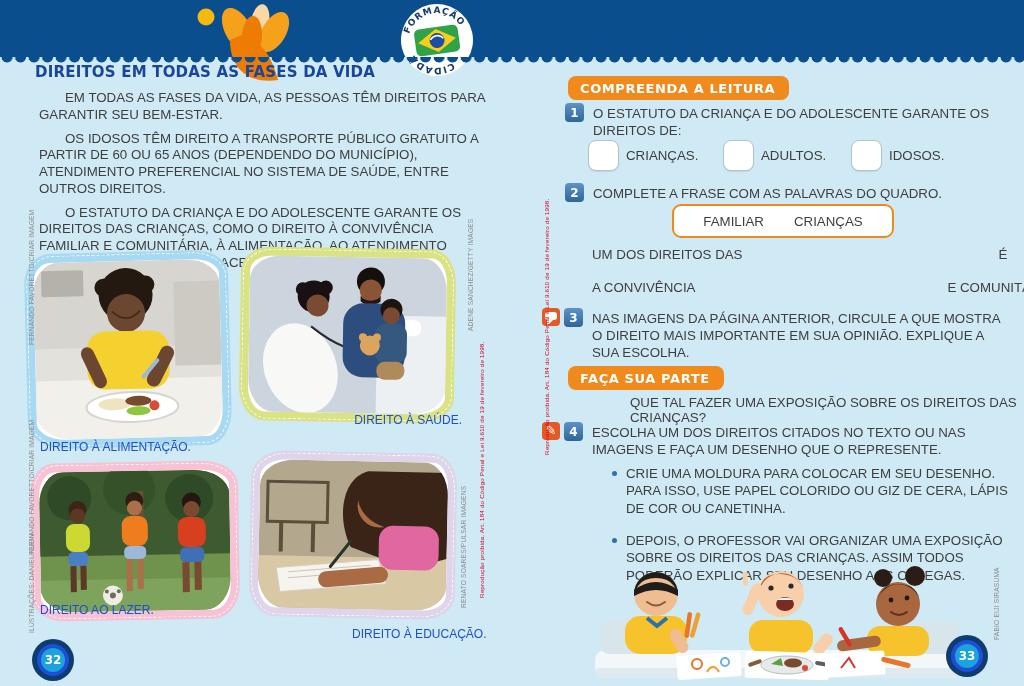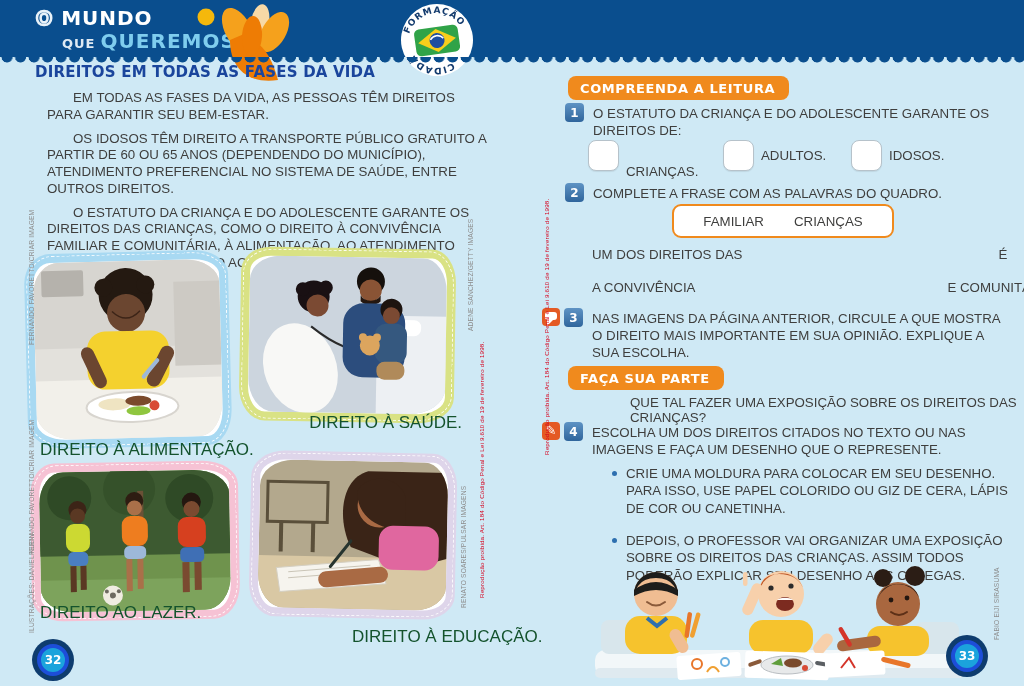--- a/index.html
+++ b/index.html
@@ -23,34 +23,34 @@
   .vtext{position:absolute;font-size:6.6px;color:#8d8d8d;white-space:nowrap;
          transform:rotate(-90deg);transform-origin:0 0;letter-spacing:.2px;}
   .vred{color:#d6001c;font-size:6.2px;}
   .pagenum{position:absolute;width:24px;height:24px;border-radius:50%;background:#1ba3dc;
       border:4px solid #1d4ed8;box-shadow:0 0 0 5px #0e3c6e;display:flex;align-items:center;justify-content:center;
       color:#fff;font-family:"DejaVu Sans",sans-serif;font-weight:bold;font-size:12px;}
   
   .page-title{left:35px;top:63px;font-family:"DejaVu Sans",sans-serif;font-weight:bold;
       font-size:15px;color:#1a459c;letter-spacing:.2px;}
   .body-text{left:35px;top:90px;width:452px;font-size:13.3px;line-height:1.26;}
-  .body-text p{margin:0 0 7px 12px;text-indent:26px;}
+  .body-text p{margin:0 0 7px 4px;text-indent:26px;}
   .pframe{position:absolute;background:#fff;}
   .pframe::after{content:'';position:absolute;inset:-7px;border:1.6px dashed rgba(255,255,255,.9);
       border-radius:inherit;pointer-events:none;}
   .pf1{left:26px;top:252px;width:186px;height:177px;border:9px solid #a8d9f2;
       border-radius:26px 34px 24px 38px / 30px 24px 36px 26px;transform:rotate(-1.5deg);}
   .pf2{left:240px;top:248px;width:197px;height:156px;border:9px solid #d9e284;
       border-radius:30px 24px 36px 26px / 24px 34px 26px 34px;transform:rotate(1deg);}
   .pf3{left:31px;top:462px;width:190px;height:140px;border:9px solid #f6c2d4;
       border-radius:24px 36px 26px 32px / 32px 24px 34px 24px;transform:rotate(-1deg);}
   .pf4{left:250px;top:452px;width:188px;height:148px;border:9px solid #ded5ea;
       border-radius:34px 24px 32px 26px / 26px 34px 24px 34px;transform:rotate(1.2deg);}
   .pframe svg{position:absolute;inset:0;width:100%;height:100%;border-radius:inherit;}
-  .caption{position:absolute;font-size:17px;color:#14532d;}
+  .caption{position:absolute;font-size:12px;color:#1d4ed8;}
   
   .banner{position:absolute;background:#f08a1d;color:#fff;font-family:"DejaVu Sans",sans-serif;
       font-weight:bold;font-size:13px;letter-spacing:.6px;padding:5px 14px 4px 12px;border-radius:8px;}
   .banner .leaf{position:absolute;right:-4px;top:-6px;width:11px;height:11px;background:#f2c53d;
       border-radius:0 100% 0 100%;transform:rotate(15deg);z-index:-1;}
   .qrow{position:absolute;display:flex;align-items:flex-start;}
   .qicon{flex:0 0 auto;width:18px;height:18px;background:#e45a24;border-radius:4px;margin-right:4px;position:relative;}
   .qicon.bubble::before{content:'';position:absolute;left:3px;top:4px;width:12px;height:8px;background:#fff;border-radius:3px;}
   .qicon.bubble::after{content:'';position:absolute;left:5px;top:12px;border:3px solid rgba(0,0,0,0);
       border-top-color:#fff;border-left-color:#fff;}
@@ -71,24 +71,20 @@
   .bullet-row{position:absolute;display:flex;}
   .bullet-dot{flex:0 0 auto;width:5px;height:5px;border-radius:50%;background:#2d6faf;margin:6px 9px 0 0;}
   .bullet-text{font-size:13.3px;line-height:1.3;width:396px;}
 </style>
 </head>
 <body>
 
 <div class="stage">
 
   <div class="topbar">
-    <div class="logo">
-      <div class="logo-l1"><span class="logo-o">O</span> <span>MUNDO</span></div>
-      <div class="logo-l2"><span class="logo-que">QUE</span> <span class="logo-queremos">QUEREMOS</span></div>
-    </div>
     <svg class="flower" width="105" height="82" viewBox="0 0 105 82">
       <circle cx="14" cy="15" r="8.5" fill="#f5b80c"></circle>
       <ellipse cx="46" cy="28" rx="13" ry="24" fill="#f5a11c" transform="rotate(-28 46 28)"></ellipse>
       <ellipse cx="68" cy="20" rx="9" ry="18" fill="#f7d9a6" transform="rotate(10 68 20)"></ellipse>
       <ellipse cx="82" cy="30" rx="12" ry="22" fill="#f5a11c" transform="rotate(30 82 30)"></ellipse>
       <path d="M38,38 C38,70 60,82 86,78 C80,56 72,42 52,32 Z" fill="#ee7c04"></path>
       <ellipse cx="60" cy="34" rx="10" ry="20" fill="#ee7c04" transform="rotate(4 60 34)"></ellipse>
     </svg>
     <svg class="badge" width="74" height="74" viewBox="0 0 74 74">
       <defs>
@@ -246,21 +242,21 @@
   <div class="banner" style="left:568px;top:76px;">
     <span class="leaf"></span>
     <span>COMPREENDA A LEITURA</span>
   </div>
 
   <div class="qrow" style="left:565px;top:103px;">
     <div class="qnum">1</div>
     <div class="qtext">O ESTATUTO DA CRIANÇA E DO ADOLESCENTE GARANTE OS DIREITOS DE:</div>
   </div>
   <div class="cbox" style="left:588px;top:140px;"></div>
-  <div class="opt-label" style="left:626px;top:164px;">CRIANÇAS.</div>
+  <div class="opt-label" style="left:626px;top:148px;">CRIANÇAS.</div>
   <div class="cbox" style="left:723px;top:140px;"></div>
   <div class="opt-label" style="left:761px;top:148px;">ADULTOS.</div>
   <div class="cbox" style="left:851px;top:140px;"></div>
   <div class="opt-label" style="left:889px;top:148px;">IDOSOS.</div>
 
   <div class="qrow" style="left:565px;top:183px;">
     <div class="qnum">2</div>
     <div class="qtext">COMPLETE A FRASE COM AS PALAVRAS DO QUADRO.</div>
   </div>
   <div class="wordbox">

